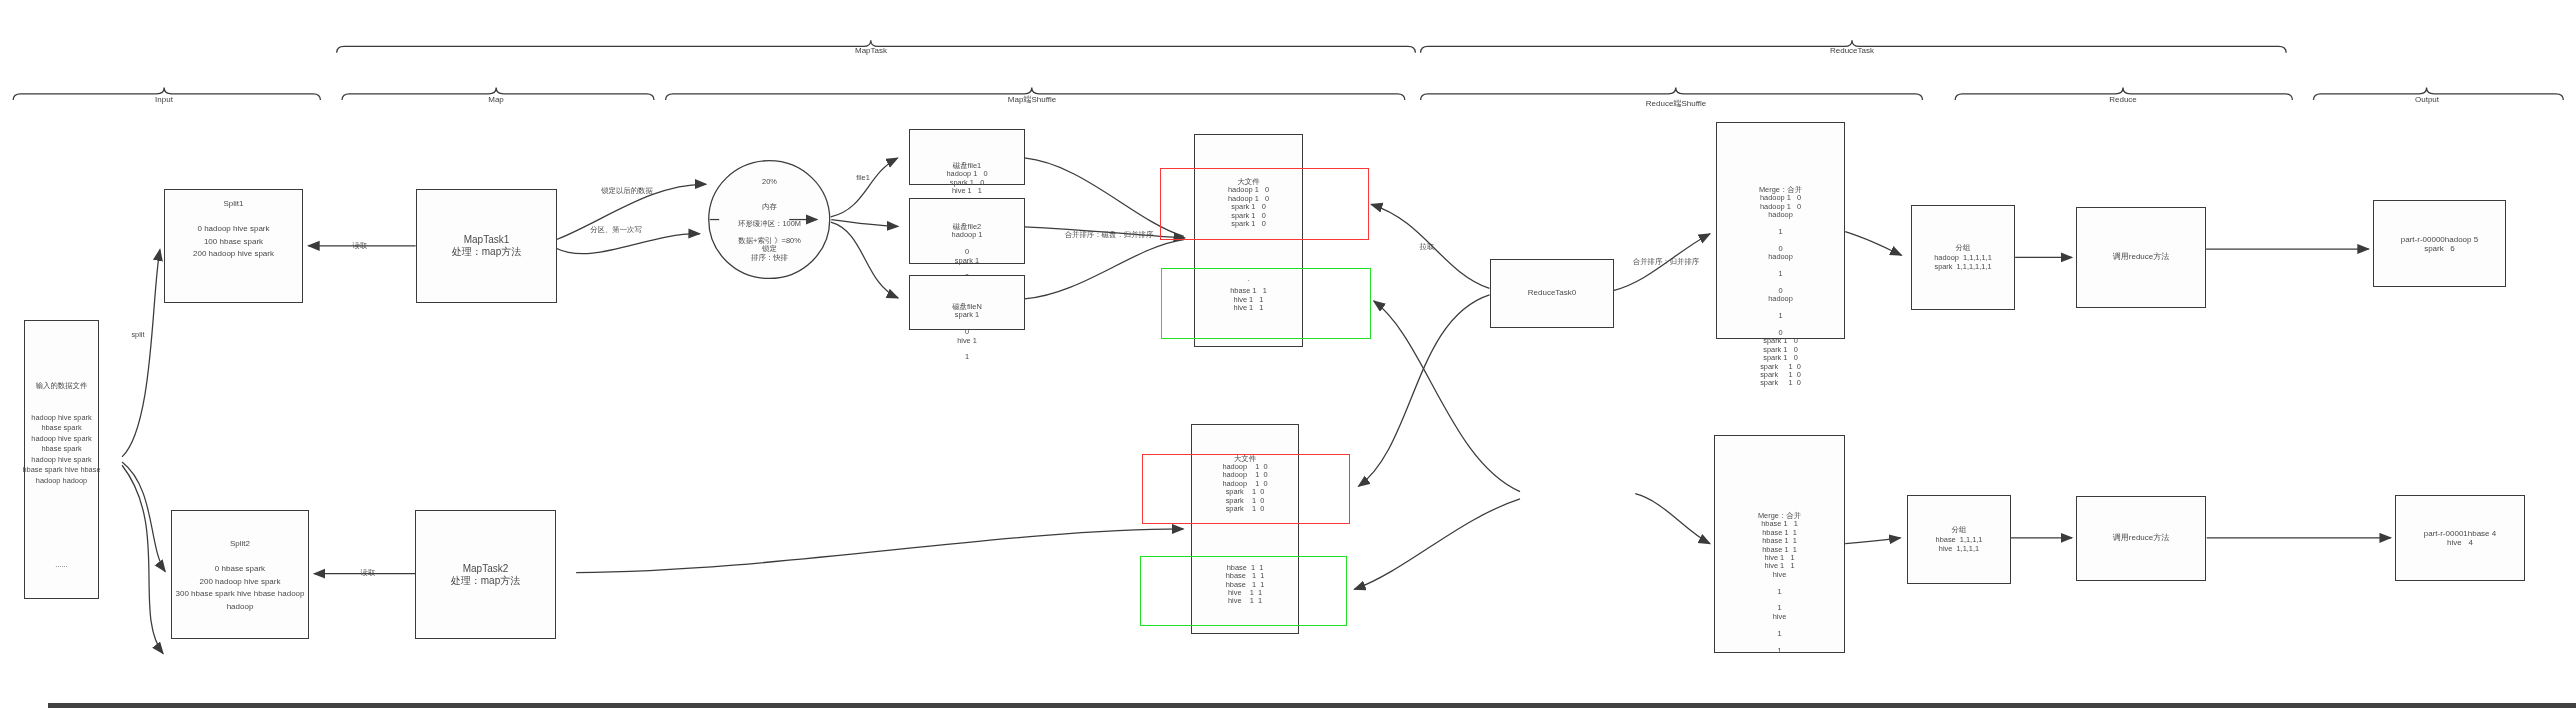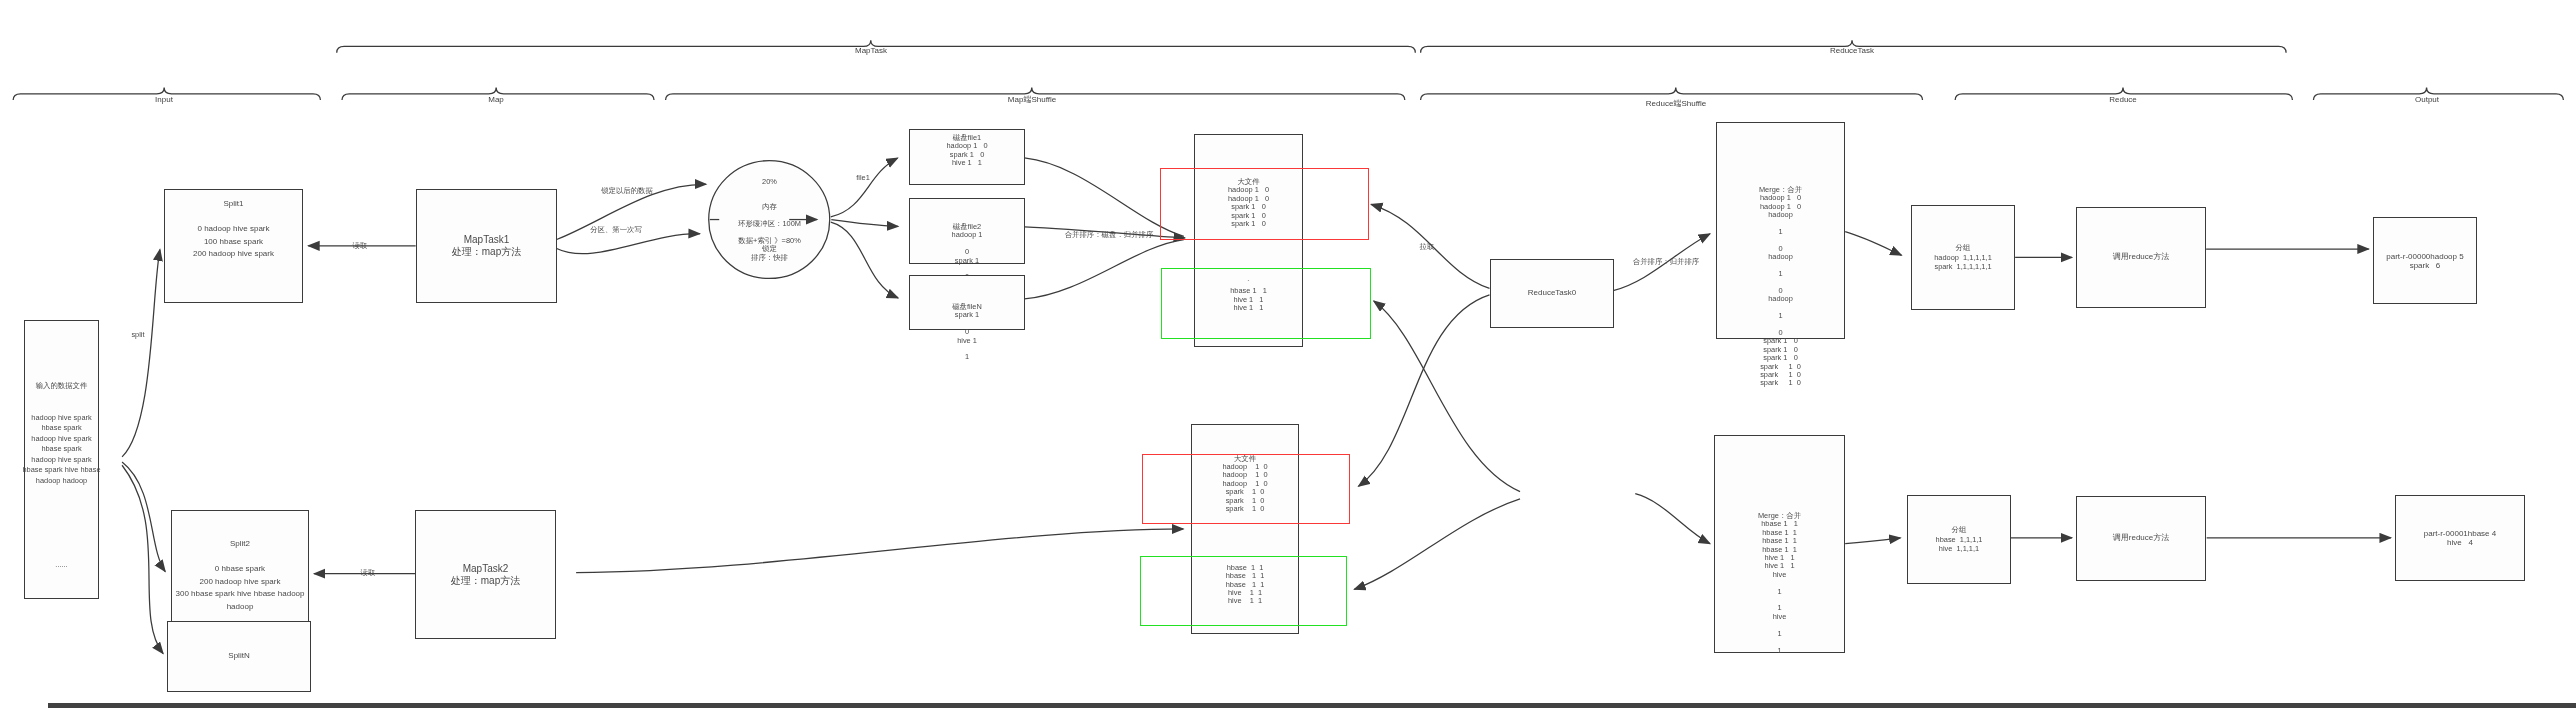--- a/index.html
+++ b/index.html
@@ -149,24 +149,21 @@
 
 0 hbase spark
 200 hadoop hive spark
 300 hbase spark hive hbase hadoop
 hadoop</div>
   </div>
   <div class="box vc" style="left:415px;top:510px;width:141px;height:129px">
     <div class="box-text tmt">MapTask2
 处理：map方法</div>
   </div>
-  <div class="box vc" style="left:167px;top:621px;width:144px;height:71px">
-    <div class="box-text t15">SplitN</div>
-  </div>
-  <div class="box vt" style="left:909px;top:129px;width:116px;height:56px;padding-top:4px">
+  <div class="box vt" style="left:909px;top:129px;width:116px;height:56px;padding-top:32px">
     <div class="box-text">磁盘file1
 hadoop 1   0
 spark 1   0
 hive 1   1</div>
   </div>
   <div class="box vt" style="left:909px;top:198px;width:116px;height:66px;padding-top:24px">
     <div class="box-text">磁盘file2
 hadoop 1
 
 0
@@ -271,21 +268,21 @@
 1</div>
   </div>
   <div class="box vc" style="left:1911px;top:205px;width:104px;height:105px">
     <div class="box-text t18">分组
 hadoop  1,1,1,1,1
 spark  1,1,1,1,1,1</div>
   </div>
   <div class="box vc" style="left:2076px;top:207px;width:130px;height:101px">
     <div class="box-text t15">调用reduce方法</div>
   </div>
-  <div class="box vc" style="left:2373px;top:217px;width:104px;height:87px">
+  <div class="box vc" style="left:2373px;top:200px;width:133px;height:87px">
     <div class="box-text t17">part-r-00000hadoop 5
 spark   6</div>
   </div>
   <div class="box vc" style="left:1907px;top:495px;width:104px;height:89px">
     <div class="box-text t18">分组
 hbase  1,1,1,1
 hive  1,1,1,1</div>
   </div>
   <div class="box vc" style="left:2076px;top:496px;width:130px;height:85px">
     <div class="box-text t15">调用reduce方法</div>

